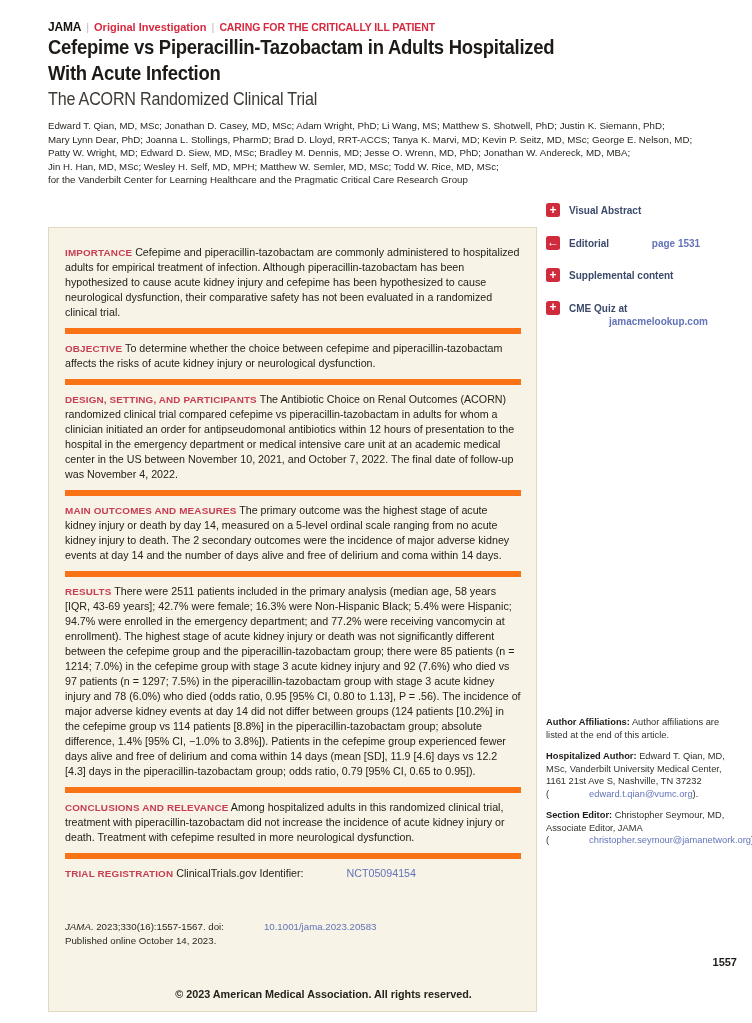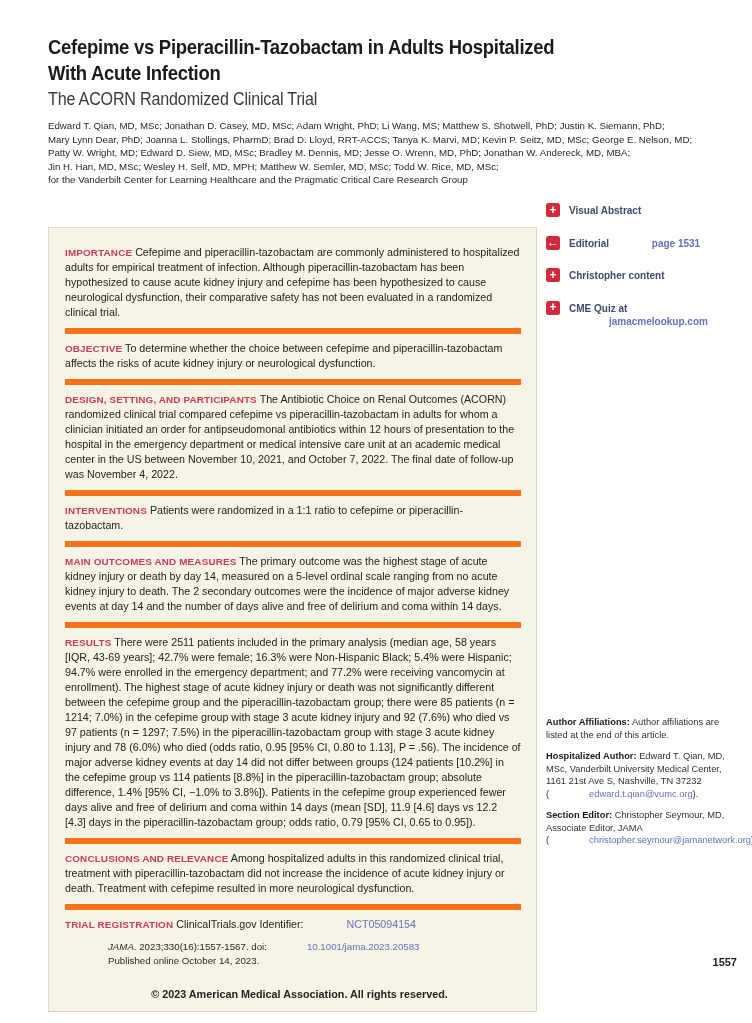--- a/index.html
+++ b/index.html
@@ -31,46 +31,49 @@
 
   
   .panel{position:absolute;left:48px;top:227px;width:489px;height:785px;box-sizing:border-box;
          background:#f7f3e7;border:1px solid #e0d9c2;padding:10px 15px 64px 16px;
          display:flex;flex-direction:column;}
   .sec{padding:7px 0 8px;font-size:10.7px;line-height:15px;color:#26221d;}
   .sec + .sec{border-top:6px solid #f97316;}
   .slabel{font-weight:700;color:#c73e52;font-size:9.9px;letter-spacing:0.15px;}
   .blue{color:#6373b9;text-decoration:none;cursor:pointer;padding-left:40px;}
 
-  .citation{margin-top:auto;font-size:9.7px;line-height:13.5px;color:#2b2722;margin-left:43px;}
+  .citation{margin-top:auto;font-size:9.7px;line-height:13.5px;color:#2b2722;}
   .citation .ital{font-style:italic;}
 
   
   .resources{position:absolute;left:546px;top:203px;width:186px;}
   .res{display:flex;gap:9px;margin-bottom:18px;align-items:flex-start;cursor:pointer;}
   .ricon{width:14px;height:14px;border-radius:2.5px;background:#cf2b3c;color:#ffffff;
          display:flex;align-items:center;justify-content:center;
          font-size:12px;font-weight:700;line-height:1;flex:none;padding-bottom:1px;box-sizing:border-box;}
   .rtext{font-size:10px;font-weight:700;color:#3b4a6b;line-height:13.5px;padding-top:1px;}
   .rtext .blue{font-weight:700;}
 
   
   .notes{position:absolute;left:546px;top:716px;width:184px;font-size:9.3px;line-height:12.5px;color:#33302a;}
   .note{margin-bottom:9px;}
   .nlabel{font-weight:700;color:#1e1b18;}
 
   .pagenum{position:absolute;right:15px;top:956px;font-size:11px;font-weight:700;color:#1e1b18;}
   .footer{position:absolute;left:0;top:988px;width:599px;text-align:center;
-          font-size:10.8px;font-weight:700;color:#26221d;}
+          font-size:10.8px;font-weight:700;color:#26221d;padding-left:24px;}
 </style>
 </head>
 <body>
 
 <div class="page">
 
+  <div class="kicker">
+    <span class="brand">JAMA</span><span class="sep">|</span><span class="ktype">Original Investigation</span><span class="sep">|</span><span class="kseries">CARING FOR THE CRITICALLY ILL PATIENT</span>
+  </div>
 
   <h1 class="title"><span>Cefepime vs Piperacillin-Tazobactam in Adults Hospitalized</span><br><span>With Acute Infection</span></h1>
   <div class="subtitle">The ACORN Randomized Clinical Trial</div>
 
   <div class="authors">
     <div>Edward T. Qian, MD, MSc; Jonathan D. Casey, MD, MSc; Adam Wright, PhD; Li Wang, MS; Matthew S. Shotwell, PhD; Justin K. Siemann, PhD;</div>
     <div>Mary Lynn Dear, PhD; Joanna L. Stollings, PharmD; Brad D. Lloyd, RRT-ACCS; Tanya K. Marvi, MD; Kevin P. Seitz, MD, MSc; George E. Nelson, MD;</div>
     <div>Patty W. Wright, MD; Edward D. Siew, MD, MSc; Bradley M. Dennis, MD; Jesse O. Wrenn, MD, PhD; Jonathan W. Andereck, MD, MBA;</div>
     <div>Jin H. Han, MD, MSc; Wesley H. Self, MD, MPH; Matthew W. Semler, MD, MSc; Todd W. Rice, MD, MSc;</div>
     <div>for the Vanderbilt Center for Learning Healthcare and the Pragmatic Critical Care Research Group</div>
@@ -81,24 +84,20 @@
       <span class="slabel">IMPORTANCE</span>
       <span>Cefepime and piperacillin-tazobactam are commonly administered to hospitalized adults for empirical treatment of infection. Although piperacillin-tazobactam has been hypothesized to cause acute kidney injury and cefepime has been hypothesized to cause neurological dysfunction, their comparative safety has not been evaluated in a randomized clinical trial.</span>
     </div>
     <div class="sec">
       <span class="slabel">OBJECTIVE</span>
       <span>To determine whether the choice between cefepime and piperacillin-tazobactam affects the risks of acute kidney injury or neurological dysfunction.</span>
     </div>
     <div class="sec">
       <span class="slabel">DESIGN, SETTING, AND PARTICIPANTS</span>
       <span>The Antibiotic Choice on Renal Outcomes (ACORN) randomized clinical trial compared cefepime vs piperacillin-tazobactam in adults for whom a clinician initiated an order for antipseudomonal antibiotics within 12 hours of presentation to the hospital in the emergency department or medical intensive care unit at an academic medical center in the US between November 10, 2021, and October 7, 2022. The final date of follow-up was November 4, 2022.</span>
-    </div>
-    <div class="sec">
-      <span class="slabel">INTERVENTIONS</span>
-      <span>Patients were randomized in a 1:1 ratio to cefepime or piperacillin-tazobactam.</span>
     </div>
     <div class="sec">
       <span class="slabel">MAIN OUTCOMES AND MEASURES</span>
       <span>The primary outcome was the highest stage of acute kidney injury or death by day 14, measured on a 5-level ordinal scale ranging from no acute kidney injury to death. The 2 secondary outcomes were the incidence of major adverse kidney events at day 14 and the number of days alive and free of delirium and coma within 14 days.</span>
     </div>
     <div class="sec">
       <span class="slabel">RESULTS</span>
       <span>There were 2511 patients included in the primary analysis (median age, 58 years [IQR, 43-69 years]; 42.7% were female; 16.3% were Non-Hispanic Black; 5.4% were Hispanic; 94.7% were enrolled in the emergency department; and 77.2% were receiving vancomycin at enrollment). The highest stage of acute kidney injury or death was not significantly different between the cefepime group and the piperacillin-tazobactam group; there were 85 patients (n = 1214; 7.0%) in the cefepime group with stage 3 acute kidney injury and 92 (7.6%) who died vs 97 patients (n = 1297; 7.5%) in the piperacillin-tazobactam group with stage 3 acute kidney injury and 78 (6.0%) who died (odds ratio, 0.95 [95% CI, 0.80 to 1.13], P = .56). The incidence of major adverse kidney events at day 14 did not differ between groups (124 patients [10.2%] in the cefepime group vs 114 patients [8.8%] in the piperacillin-tazobactam group; absolute difference, 1.4% [95% CI, −1.0% to 3.8%]). Patients in the cefepime group experienced fewer days alive and free of delirium and coma within 14 days (mean [SD], 11.9 [4.6] days vs 12.2 [4.3] days in the piperacillin-tazobactam group; odds ratio, 0.79 [95% CI, 0.65 to 0.95]).</span>
     </div>
     <div class="sec">
@@ -120,21 +119,21 @@
     <div class="res">
       <span class="ricon">+</span>
       <span class="rtext">Visual Abstract</span>
     </div>
     <div class="res">
       <span class="ricon">←</span>
       <span class="rtext"><span>Editorial</span> <a class="blue">page 1531</a></span>
     </div>
     <div class="res">
       <span class="ricon">+</span>
-      <span class="rtext">Christopher content</span>
+      <span class="rtext">Supplemental content</span>
     </div>
     <div class="res">
       <span class="ricon">+</span>
       <span class="rtext">
         <span>CME Quiz at</span>
         <div><a class="blue">jamacmelookup.com</a></div>
       </span>
     </div>
   </aside>
 

